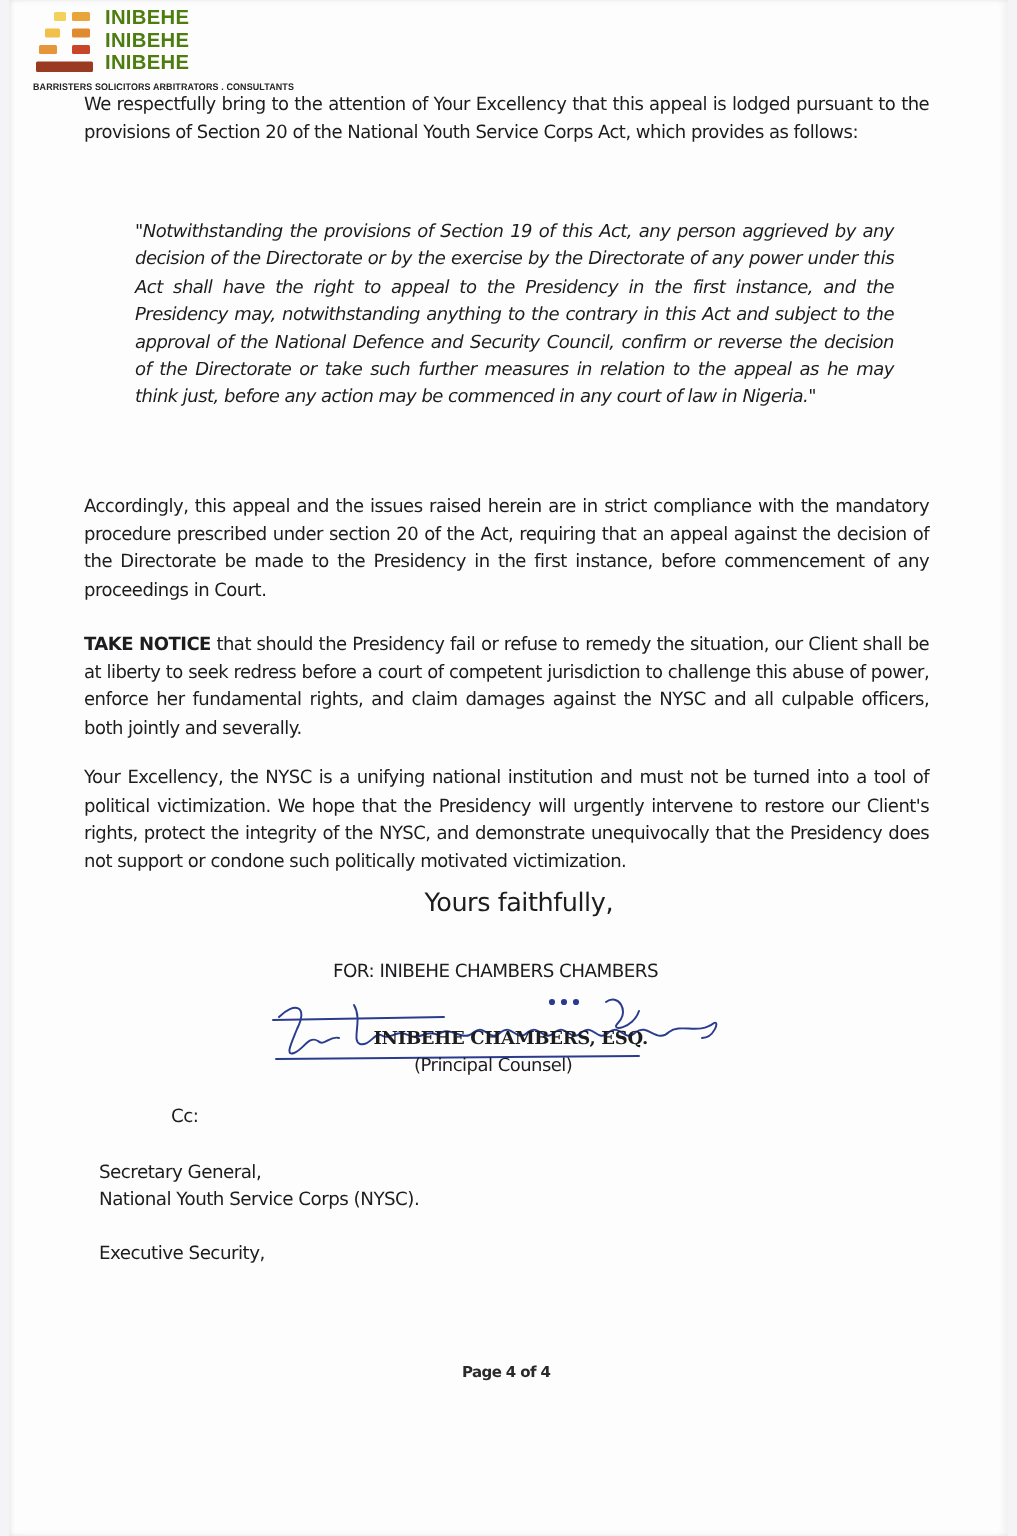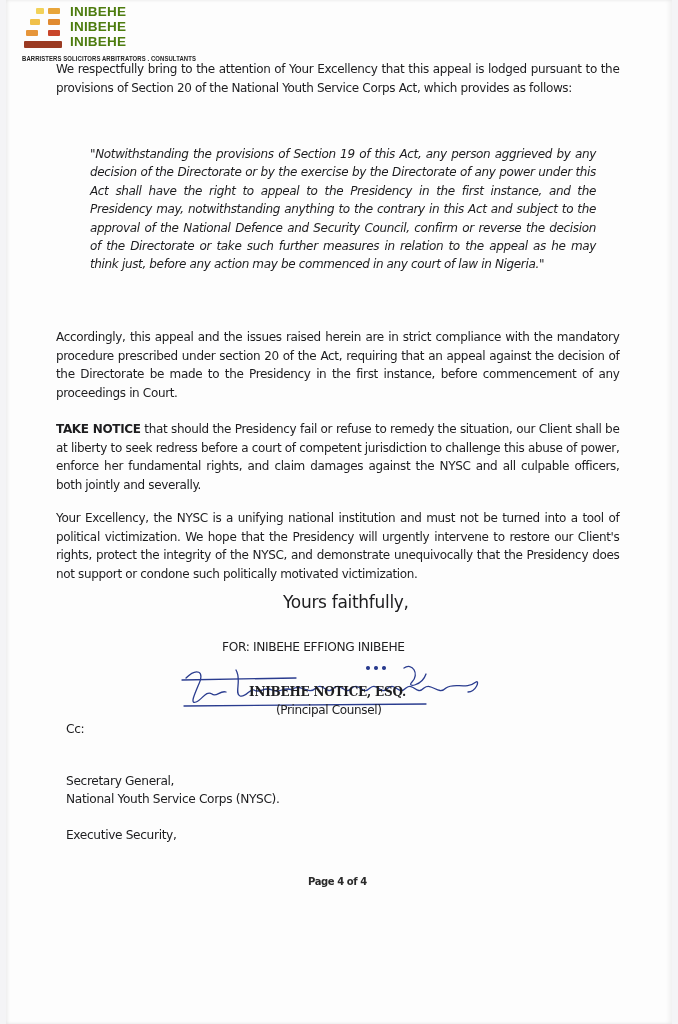--- a/index.html
+++ b/index.html
@@ -41,21 +41,21 @@
     font-style: italic; font-size: 12px; line-height: 18.4px;
     text-align: justify; letter-spacing: -0.35px;
   }
   .bold { font-weight: bold; }
   .yours { position: absolute; left: 277px; top: 592px; font-size: 17px; letter-spacing: -0.3px; }
   .for-line { position: absolute; left: 216px; top: 640px; font-size: 12.2px; letter-spacing: -0.35px; white-space: nowrap; }
   .signature { position: absolute; left: 170px; top: 660px; width: 320px; height: 60px; }
   .signer { position: absolute; left: 243px; top: 685px; font-family: "DejaVu Serif", serif; font-weight: bold; font-size: 12px; letter-spacing: -0.2px; white-space: nowrap; }
   .role { position: absolute; left: 270px; top: 703px; font-size: 12px; letter-spacing: -0.35px; white-space: nowrap; }
   .cc { position: absolute; left: 60px; font-size: 12.2px; line-height: 18.5px; letter-spacing: -0.35px; white-space: nowrap; }
-  .pageno { position: absolute; left: 302px; top: 876px; font-size: 10px; font-weight: bold; letter-spacing: -0.4px; color: #2a2a2a; }
+  .pageno { position: absolute; left: 302px; top: 910px; font-size: 10px; font-weight: bold; letter-spacing: -0.4px; color: #2a2a2a; }
 </style>
 </head>
 <body>
 
 <div class="page">
 
   <div class="letterhead">
     <div class="logo">
       <div class="bar" style="left:12px;top:2px;width:8px;background:#f2d25a;"></div>
       <div class="bar" style="left:24px;top:2px;width:12px;background:#e8a53a;"></div>
@@ -77,38 +77,38 @@
 
   <p class="quote" style="top:145px;margin:0;">"Notwithstanding the provisions of Section 19 of this Act, any person aggrieved by any decision of the Directorate or by the exercise by the Directorate of any power under this Act shall have the right to appeal to the Presidency in the first instance, and the Presidency may, notwithstanding anything to the contrary in this Act and subject to the approval of the National Defence and Security Council, confirm or reverse the decision of the Directorate or take such further measures in relation to the appeal as he may think just, before any action may be commenced in any court of law in Nigeria."</p>
 
   <p class="para" style="top:328px;margin:0;">Accordingly, this appeal and the issues raised herein are in strict compliance with the mandatory procedure prescribed under section 20 of the Act, requiring that an appeal against the decision of the Directorate be made to the Presidency in the first instance, before commencement of any proceedings in Court.</p>
 
   <p class="para" style="top:420px;margin:0;"><span class="bold">TAKE NOTICE</span><span> that should the Presidency fail or refuse to remedy the situation, our Client shall be at liberty to seek redress before a court of competent jurisdiction to challenge this abuse of power, enforce her fundamental rights, and claim damages against the NYSC and all culpable officers, both jointly and severally.</span></p>
 
   <p class="para" style="top:509px;margin:0;">Your Excellency, the NYSC is a unifying national institution and must not be turned into a tool of political victimization. We hope that the Presidency will urgently intervene to restore our Client's rights, protect the integrity of the NYSC, and demonstrate unequivocally that the Presidency does not support or condone such politically motivated victimization.</p>
 
   <div class="yours">Yours faithfully,</div>
-  <div class="for-line">FOR: INIBEHE EFFIONG INIBEHE</div>
+  <div class="for-line">FOR: INIBEHE CHAMBERS CHAMBERS</div>
 
   <svg class="signature" viewBox="0 0 320 60">
     <g fill="none" stroke="#2a3c8f" stroke-width="1.3" stroke-linecap="round">
       <path d="M10 18 C 20 8, 30 10, 22 26 C 18 36, 14 44, 20 42 C 26 40, 30 30, 36 34 C 40 38, 44 30, 50 32"></path>
       <path d="M6 20 L 120 18"></path>
       <path d="M60 10 C 66 20, 58 34, 64 36 C 70 38, 74 28, 78 30 C 84 34, 88 26, 96 30 C 104 34, 108 26, 116 30"></path>
       <path d="M116 30 C 124 22, 132 36, 140 28 C 148 22, 150 36, 158 28 C 166 22, 168 36, 176 28 C 184 22, 186 36, 194 28 C 202 22, 204 36, 212 28 C 220 22, 222 36, 230 28 C 238 22, 240 36, 248 28 C 256 22, 262 36, 270 28 C 278 22, 290 30, 300 22 C 304 20, 300 32, 292 32"></path>
       <path d="M228 8 C 236 2, 244 14, 236 22 C 230 28, 246 26, 250 14"></path>
       <path d="M8 46 L 250 44"></path>
       <circle cx="192" cy="8" r="1.4" fill="#2a3c8f"></circle>
       <circle cx="200" cy="8" r="1.4" fill="#2a3c8f"></circle>
       <circle cx="208" cy="8" r="1.4" fill="#2a3c8f"></circle>
     </g>
   </svg>
 
-  <div class="signer">INIBEHE NOTICE, ESQ.</div>
+  <div class="signer">INIBEHE CHAMBERS, ESQ.</div>
   <div class="role">(Principal Counsel)</div>
 
-  <div class="cc" style="top:720px;">Cc:</div>
+  <div class="cc" style="top:735px;margin-left:48px;">Cc:</div>
   <div class="cc" style="top:772px;">Secretary General,</div>
   <div class="cc" style="top:790px;text-align:right;">National Youth Service Corps (NYSC).</div>
   <div class="cc" style="top:826px;">Executive Security,</div>
 
   <div class="pageno">Page 4 of 4</div>
 </div>
 
 </body></html>

